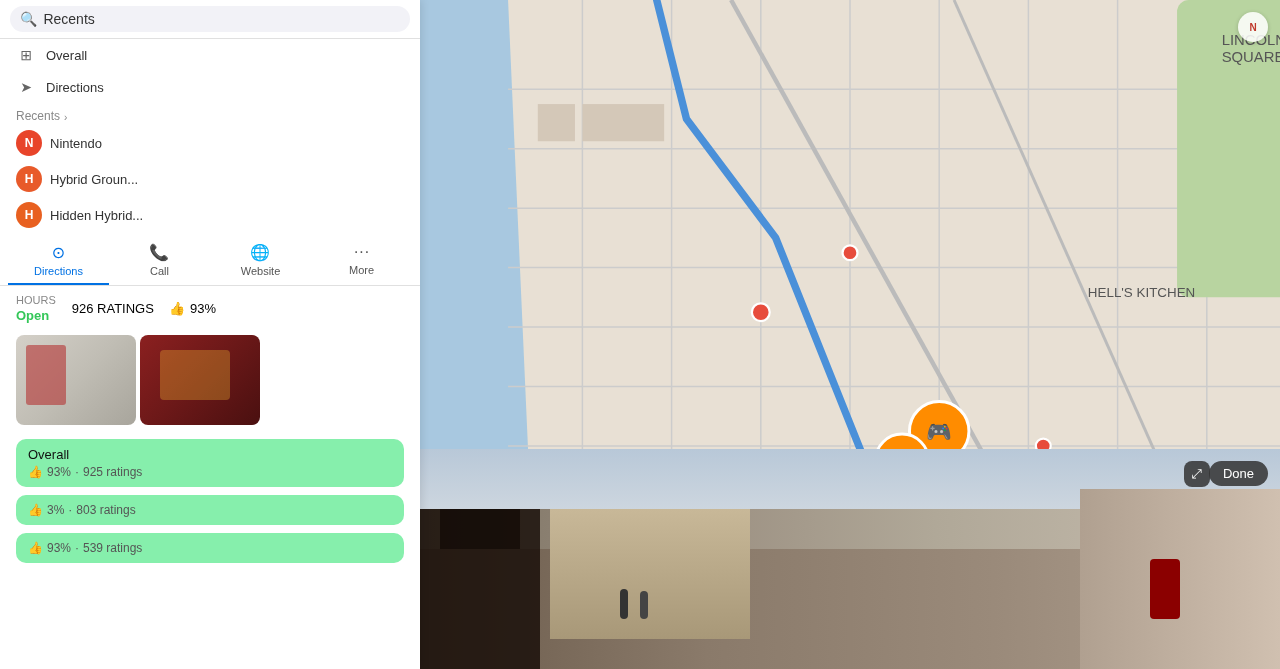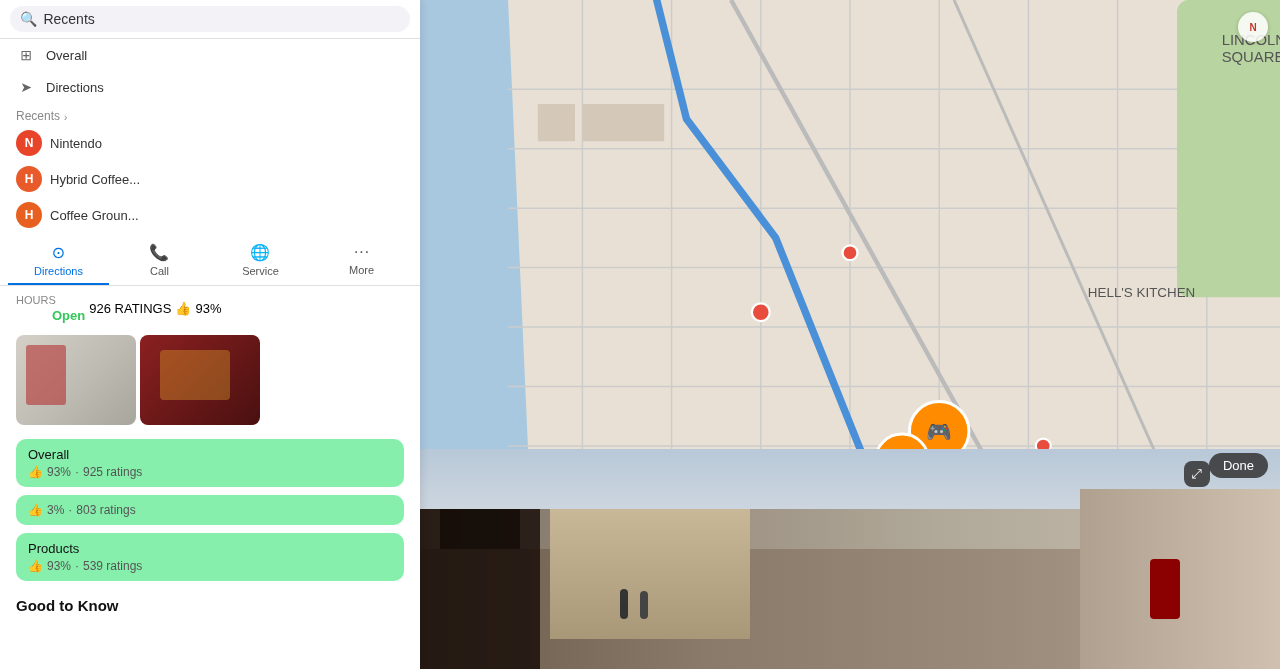--- a/index.html
+++ b/index.html
@@ -43,24 +43,24 @@
       display: flex; flex-direction: column; align-items: center;
       padding: 6px 14px; cursor: pointer; border-radius: 8px 8px 0 0;
       font-size: 11px; color: #555; gap: 3px; flex: 1;
       background: none; border: none;
     }
     .action-tab.active { color: #0071e3; border-bottom: 2px solid #0071e3; }
     .action-tab .tab-icon { font-size: 16px; }
 
     
     .info-row {
-      display: flex; align-items: center; gap: 4px;
+      display: flex; align-items: center; gap: 16px;
       padding: 8px 16px;
     }
-    .hours-open { color: #34c759; font-weight: 600; font-size: 13px; margin-left: 36px; }
+    .hours-open { color: #34c759; font-weight: 600; font-size: 13px; }
     .hours-label { font-size: 11px; color: #888; margin-bottom: 2px; }
     .ratings-summary { display: flex; align-items: flex-end; gap: 4px; font-size: 13px; }
     .thumbs-up { color: #34c759; font-size: 13px; }
 
     
     .photos-row {
       display: flex; gap: 4px; padding: 4px 16px 10px;
     }
 
     
@@ -121,21 +121,21 @@
       align-items: center;
       justify-content: center;
       overflow: hidden;
     }
     .street-view-inner {
       width: 100%; height: 100%;
       background: linear-gradient(180deg, #87CEEB 0%, #b0b0b0 60%, #505050 100%);
       position: relative;
     }
     .sv-done-btn {
-      position: absolute; top: 4px; right: 12px;
+      position: absolute; top: 12px; right: 12px;
       background: rgba(50,50,50,0.85); color: #fff;
       border: none; border-radius: 20px; padding: 5px 14px;
       font-size: 13px; cursor: pointer; font-weight: 500;
     }
     .sv-expand-btn {
       position: absolute; top: 12px; right: 70px;
       background: rgba(50,50,50,0.85); color: #fff;
       border: none; border-radius: 8px; padding: 5px 8px;
       font-size: 13px; cursor: pointer;
     }
@@ -221,39 +221,39 @@
   <div class="recents-row">
     <span>Recents</span>
     <span style="font-size:10px;">›</span>
   </div>
   <div class="recent-item">
     <div class="recent-dot" style="background:#e8442a;">N</div>
     <span>Nintendo</span>
   </div>
   <div class="recent-item">
     <div class="recent-dot" style="background:#e85a2a;">H</div>
-    <span>Hybrid Coffee...</span>
+    <span>Hybrid Groun...</span>
   </div>
   <div class="recent-item">
     <div class="recent-dot" style="background:#e86020;">H</div>
-    <span>Coffee Groun...</span>
+    <span>Hidden Hybrid...</span>
   </div>
 
   <div class="action-tabs">
     <button class="action-tab active">
       <span class="tab-icon">⊙</span>
       <span>Directions</span>
     </button>
     <button class="action-tab">
       <span class="tab-icon">📞</span>
       <span>Call</span>
     </button>
     <button class="action-tab">
       <span class="tab-icon">🌐</span>
-      <span>Service</span>
+      <span>Website</span>
     </button>
     <button class="action-tab">
       <span class="tab-icon">···</span>
       <span>More</span>
     </button>
   </div>
 
   <div class="info-row">
     <div>
       <div class="hours-label">HOURS</div>
@@ -287,30 +287,28 @@
   <div class="rating-card">
     <div class="rating-detail">
       <span>👍</span>
       <span>3%</span>
       <span>·</span>
       <span>803 ratings</span>
     </div>
   </div>
 
   <div class="rating-card">
-    <div class="rating-name">Products</div>
     <div class="rating-detail">
       <span>👍</span>
       <span>93%</span>
       <span>·</span>
       <span>539 ratings</span>
     </div>
   </div>
 
-  <div class="section-title" style="padding-top:12px;">Good to Know</div>
 
   <div class="good-to-know-item">
     
     
   </div>
 
 </div>
 
 <div id="map-area">
   <svg class="map-svg" viewBox="0 0 860 450" preserveAspectRatio="xMidYMid slice">

